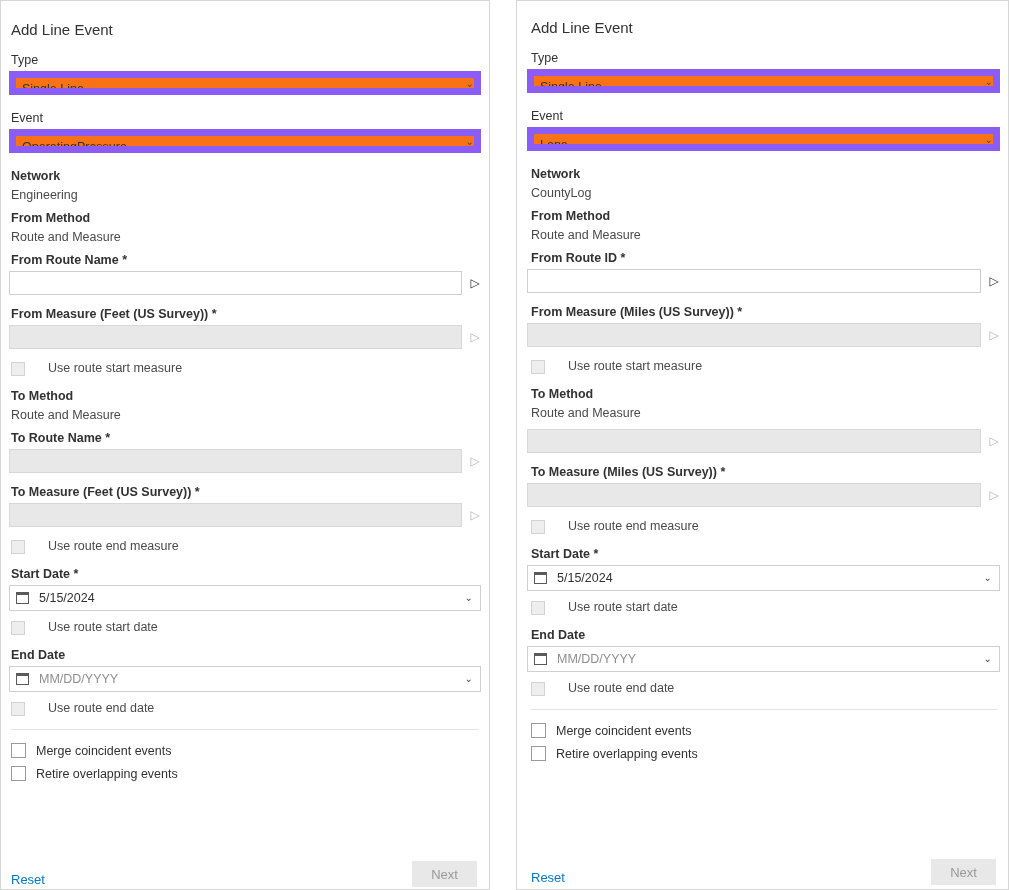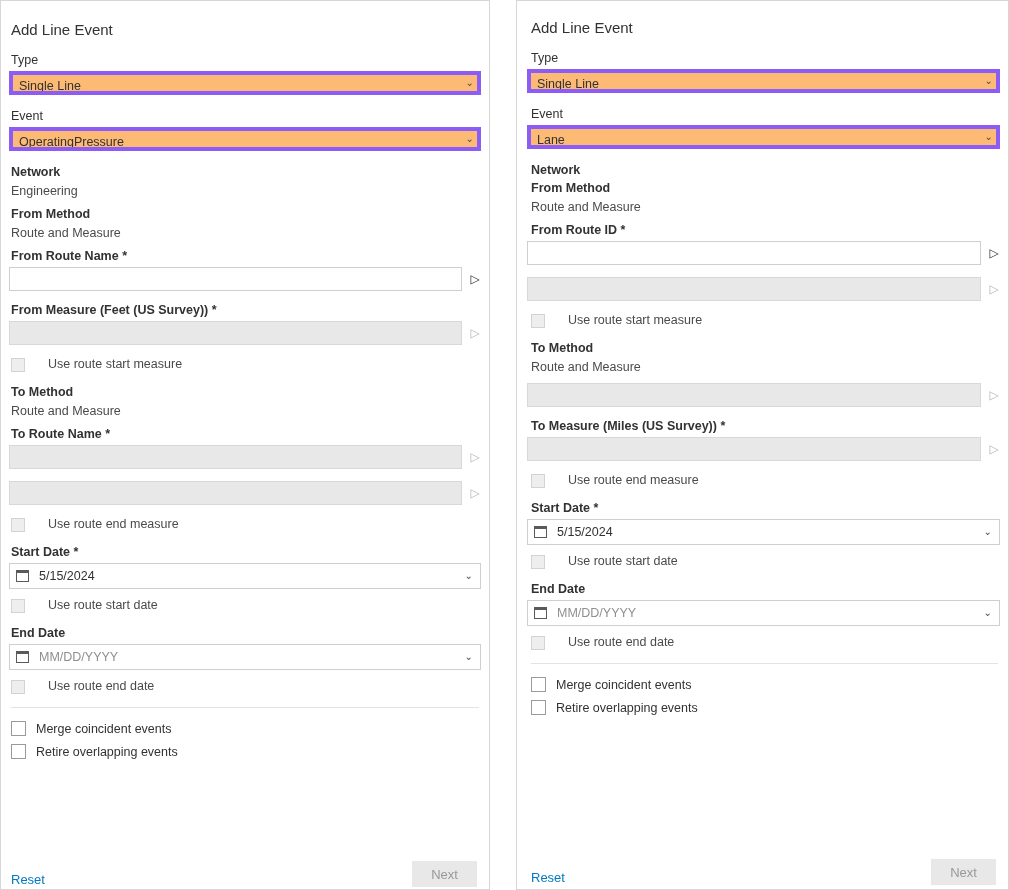--- a/index.html
+++ b/index.html
@@ -64,23 +64,23 @@
     line-height: 16px;
     margin: 0 0 8px 2px;
   }
   .panel-right .label-value { margin-left: 4px; }
 
   select.ui-select {
     -webkit-appearance: none;
     appearance: none;
     width: 100%;
     height: 24px;
-    border: 4px solid #8b5cf6;
+    border: 7px solid #8b5cf6;
     border-radius: 0;
-    background: #fdba74;
+    background: #f97316;
     color: #323232;
     font-family: "Liberation Sans", sans-serif;
     font-size: 12.5px;
     padding: 0 22px 0 6px;
     line-height: 22px;
   }
   .select-wrap {
     position: relative;
     width: 100%;
   }
@@ -308,20 +308,21 @@
 
       <div class="field-label label-strong">To Method</div>
       <div class="label-value">Route and Measure</div>
 
       <div class="field-label label-strong">To Route Name *</div>
       <div class="input-row">
         <input class="text-input disabled" type="text" disabled="" placeholder="" style="">
         <span class="play-btn disabled">▷</span>
       </div>
 
+      <div class="field-label label-strong">To Measure (Feet (US Survey)) *</div>
       <div class="input-row">
         <input class="text-input disabled" type="text" disabled="" placeholder="" style="">
         <span class="play-btn disabled">▷</span>
       </div>
 
       <div class="check-row">
         <span class="cbox disabled"></span>
         <span class="check-label">Use route end measure</span>
       </div>
 
@@ -397,30 +398,32 @@
       <div class="select-wrap">
         <select class="ui-select">
           <option>Lane</option>
         </select>
         <span class="chev">⌄</span>
       </div>
 
       <div class="spacer-14"></div>
 
       <div class="field-label label-strong">Network</div>
+      <div class="label-value">CountyLog</div>
 
       <div class="field-label label-strong">From Method</div>
       <div class="label-value">Route and Measure</div>
 
       <div class="field-label label-strong">From Route ID *</div>
       <div class="input-row">
         <input class="text-input" type="text" placeholder="" style="">
         <span class="play-btn">▷</span>
       </div>
 
+      <div class="field-label label-strong">From Measure (Miles (US Survey)) *</div>
       <div class="input-row">
         <input class="text-input disabled" type="text" disabled="" placeholder="" style="">
         <span class="play-btn disabled">▷</span>
       </div>
 
       <div class="check-row">
         <span class="cbox disabled"></span>
         <span class="check-label">Use route start measure</span>
       </div>
 

